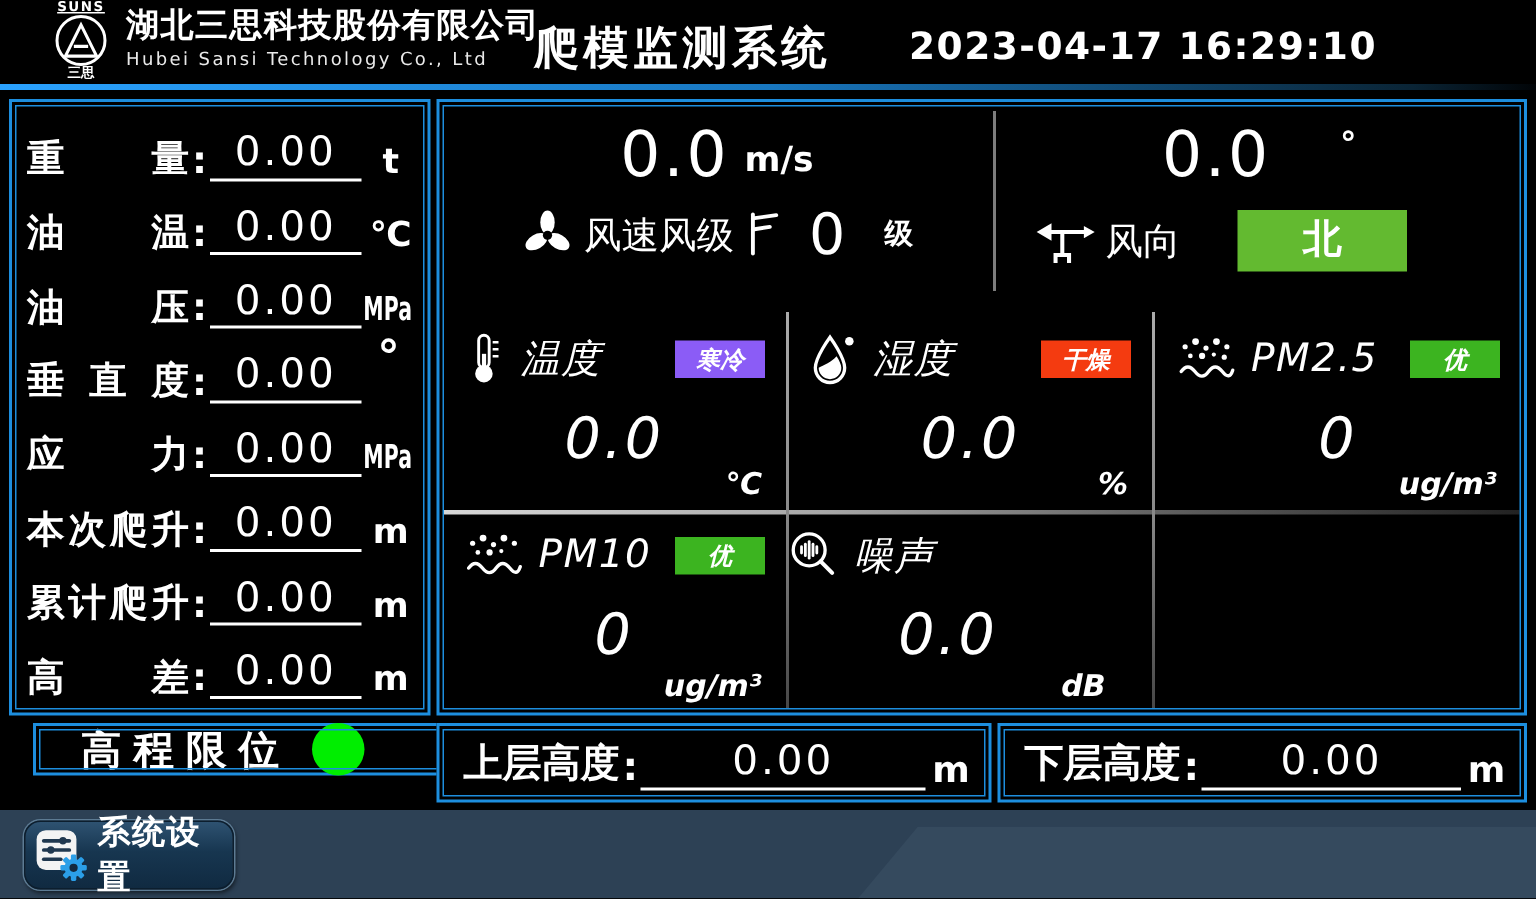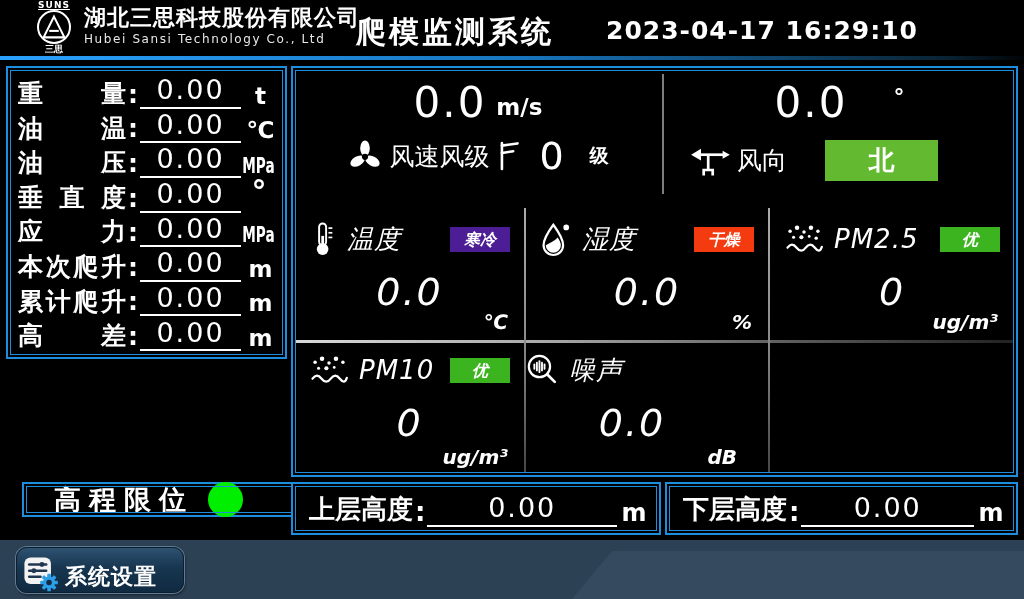--- a/index.html
+++ b/index.html
@@ -23,21 +23,21 @@
   .app-title { position:absolute; left:356px; top:12px; font-size:30px; font-weight:bold; letter-spacing:3px; }
   .datetime { position:absolute; left:606px; top:16px; font-size:25px; font-weight:bold; letter-spacing:1px; }
   .header-line { position:absolute; left:0; top:56px; width:1024px; height:4px;
     background:linear-gradient(90deg,#2aa2ff 0%,#1877c0 50%,#0a2435 92%,#010407 100%); }
 
   
   .panel { position:absolute; border:2px solid #1d8ede; background:#000; }
   .panel::after { content:""; position:absolute; inset:2px; border:1px solid #1d8ede; pointer-events:none; }
 
   
-  .metrics-panel { left:6px; top:66px; width:281px; height:293px; }
+  .metrics-panel { left:6px; top:66px; width:281px; height:411px; }
   .metrics { position:absolute; inset:6px 8px 6px 10px; display:flex; flex-direction:column; justify-content:space-around; }
   .m-row { display:flex; align-items:flex-end; height:44px; }
   .m-label { width:108px; font-size:25px; font-weight:bold; line-height:1.15;
     text-align:justify; text-align-last:justify; }
   .m-colon { font-size:25px; font-weight:bold; margin:0 2px; }
   .m-value { flex:1; text-align:center; font-size:27px; line-height:1.2;
     border-bottom:2px solid #fff; letter-spacing:2px; }
   .m-unit { width:36px; text-align:center; font-size:23px; font-weight:bold; padding-left:3px; }
   .m-unit-narrow { width:36px; font-size:22px; font-weight:bold; transform:scaleX(.62);
     transform-origin:left bottom; padding-left:2px; }
@@ -92,26 +92,26 @@
   .hbox-inner { position:absolute; inset:4px 12px 6px 16px; display:flex; align-items:flex-end; }
   .h-label { font-size:26px; font-weight:bold; line-height:1.3; }
   .h-colon { font-size:26px; font-weight:bold; margin:0 2px; }
   .h-value { flex:1; text-align:center; font-size:27px; line-height:1.25; border-bottom:2px solid #fff; letter-spacing:2px; }
   .h-unit { width:30px; text-align:center; font-size:24px; font-weight:bold; padding-left:4px; }
 
   
   .taskbar { position:absolute; left:0; top:540px; width:1024px; height:59px; background:#2d4155; }
   .tb-accent { position:absolute; left:572px; right:0; top:11px; bottom:0; background:#354a5e;
     clip-path:polygon(40px 0,100% 0,100% 100%,0 100%); }
-  .settings-btn { position:absolute; left:16px; top:7px; width:168px; height:46px; border-radius:11px;
+  .settings-btn { position:absolute; left:16px; top:7px; width:140px; height:46px; border-radius:11px;
     background:linear-gradient(180deg,#2e5271 0%,#173document650 40%,#112c44 100%);
     background:linear-gradient(180deg,#2e5271 0%,#173650 45%,#102a41 100%);
     border:1px solid #0c1e2e;
     box-shadow:0 0 0 1px #5d7b93, 1px 2px 3px rgba(0,0,0,.55);
-    display:flex; align-items:flex-end; cursor:pointer; }
+    display:flex; align-items:center; cursor:pointer; }
   .settings-btn .btn-label { font-size:22px; font-weight:bold; letter-spacing:1px; margin-left:6px; }
   .btn-icon { margin-left:6px; }
 
   .icon { display:inline-flex; align-items:center; justify-content:center; }
 </style>
 </head>
 <body>
 
 <div class="screen">
 
@@ -257,21 +257,21 @@
             <circle cx="17.5" cy="36" r="7.5" fill="#fff"></circle>
             <rect x="15.8" y="19" width="3.6" height="13" fill="#fff"></rect>
             <g stroke="#fff" stroke-width="2.2">
               <line x1="25" y1="9" x2="30" y2="9"></line>
               <line x1="25" y1="15" x2="30" y2="15"></line>
               <line x1="25" y1="21" x2="30" y2="21"></line>
             </g>
           </svg>
         </span>
         <span class="cell-label">温度</span>
-        <span class="badge" style="background-color: #4c1d95;">寒冷</span>
+        <span class="badge" style="background-color: #8b5cf6;">寒冷</span>
       </div>
       <div class="cell-value">0.0</div>
       <div class="cell-unit">℃</div>
     </div>
 
     <div class="cell cell-r1c2">
       <div class="cell-head">
         <span class="icon">
           <svg width="32" height="36" viewBox="0 0 36 40">
             <path d="M15 4 C15 4 4 19 4 27 a11 11 0 0 0 22 0 C26 19 15 4 15 4 Z" stroke="#fff" stroke-width="2.5" fill="none"></path>

